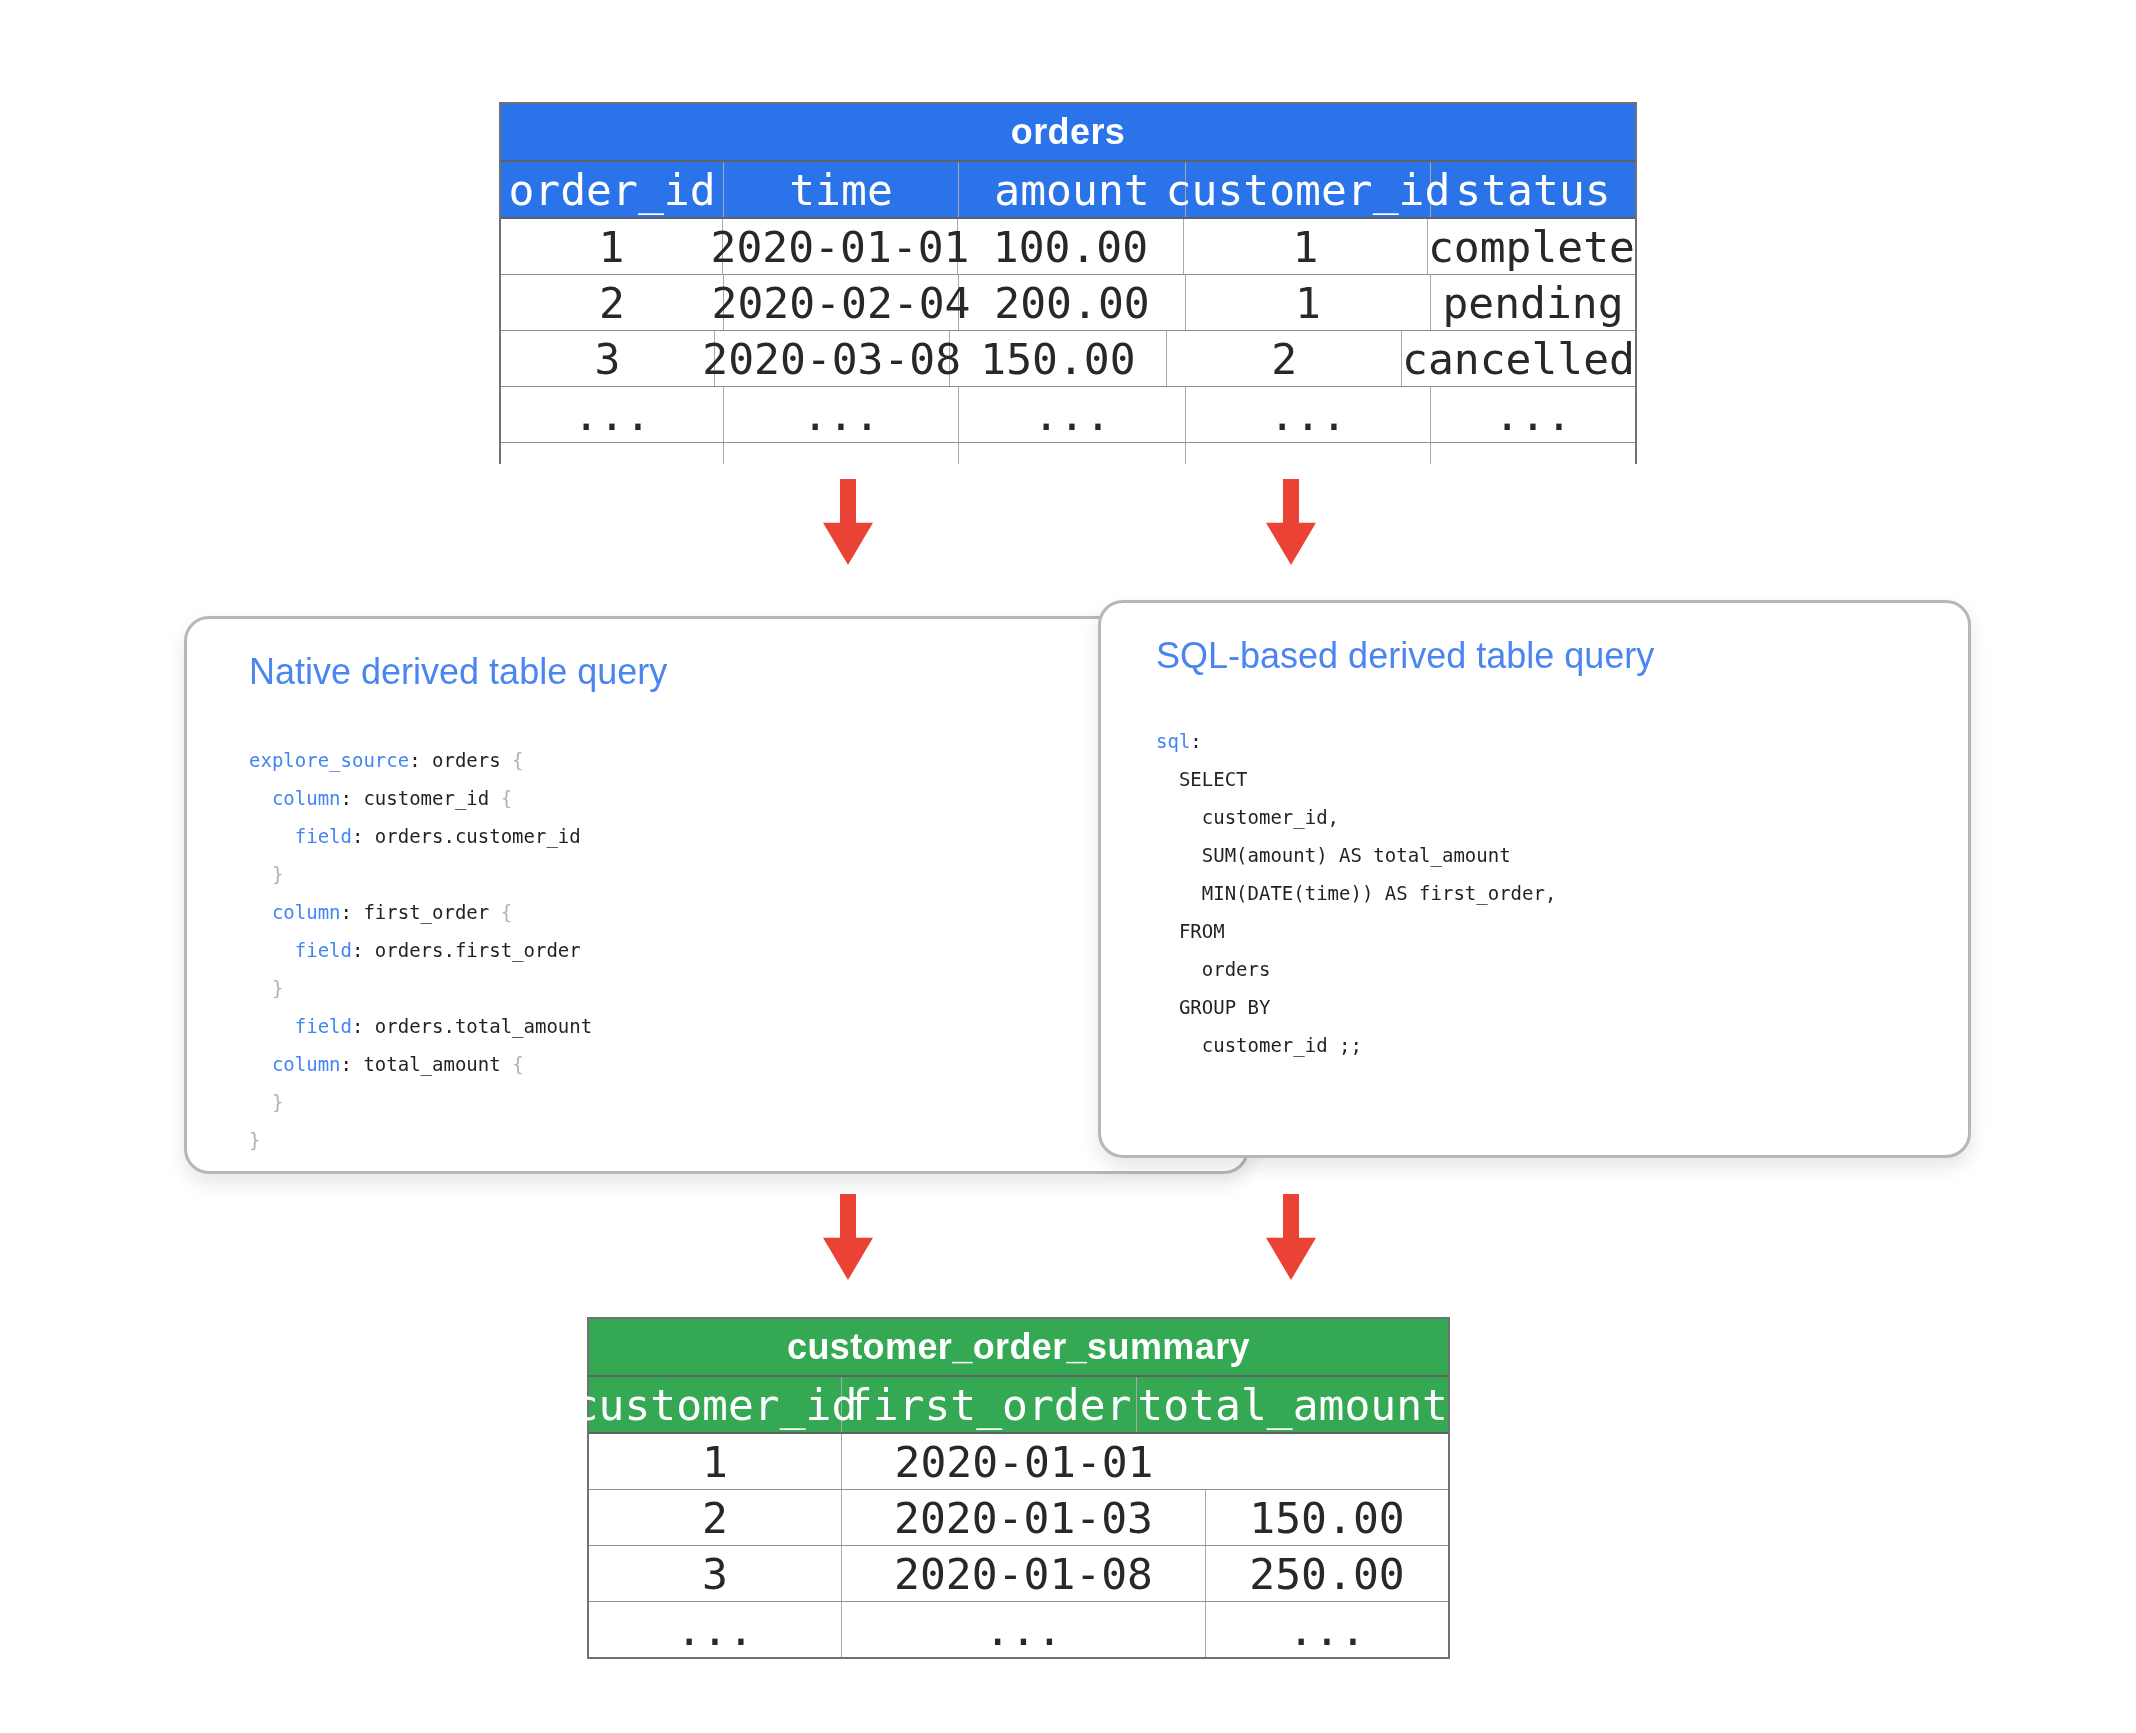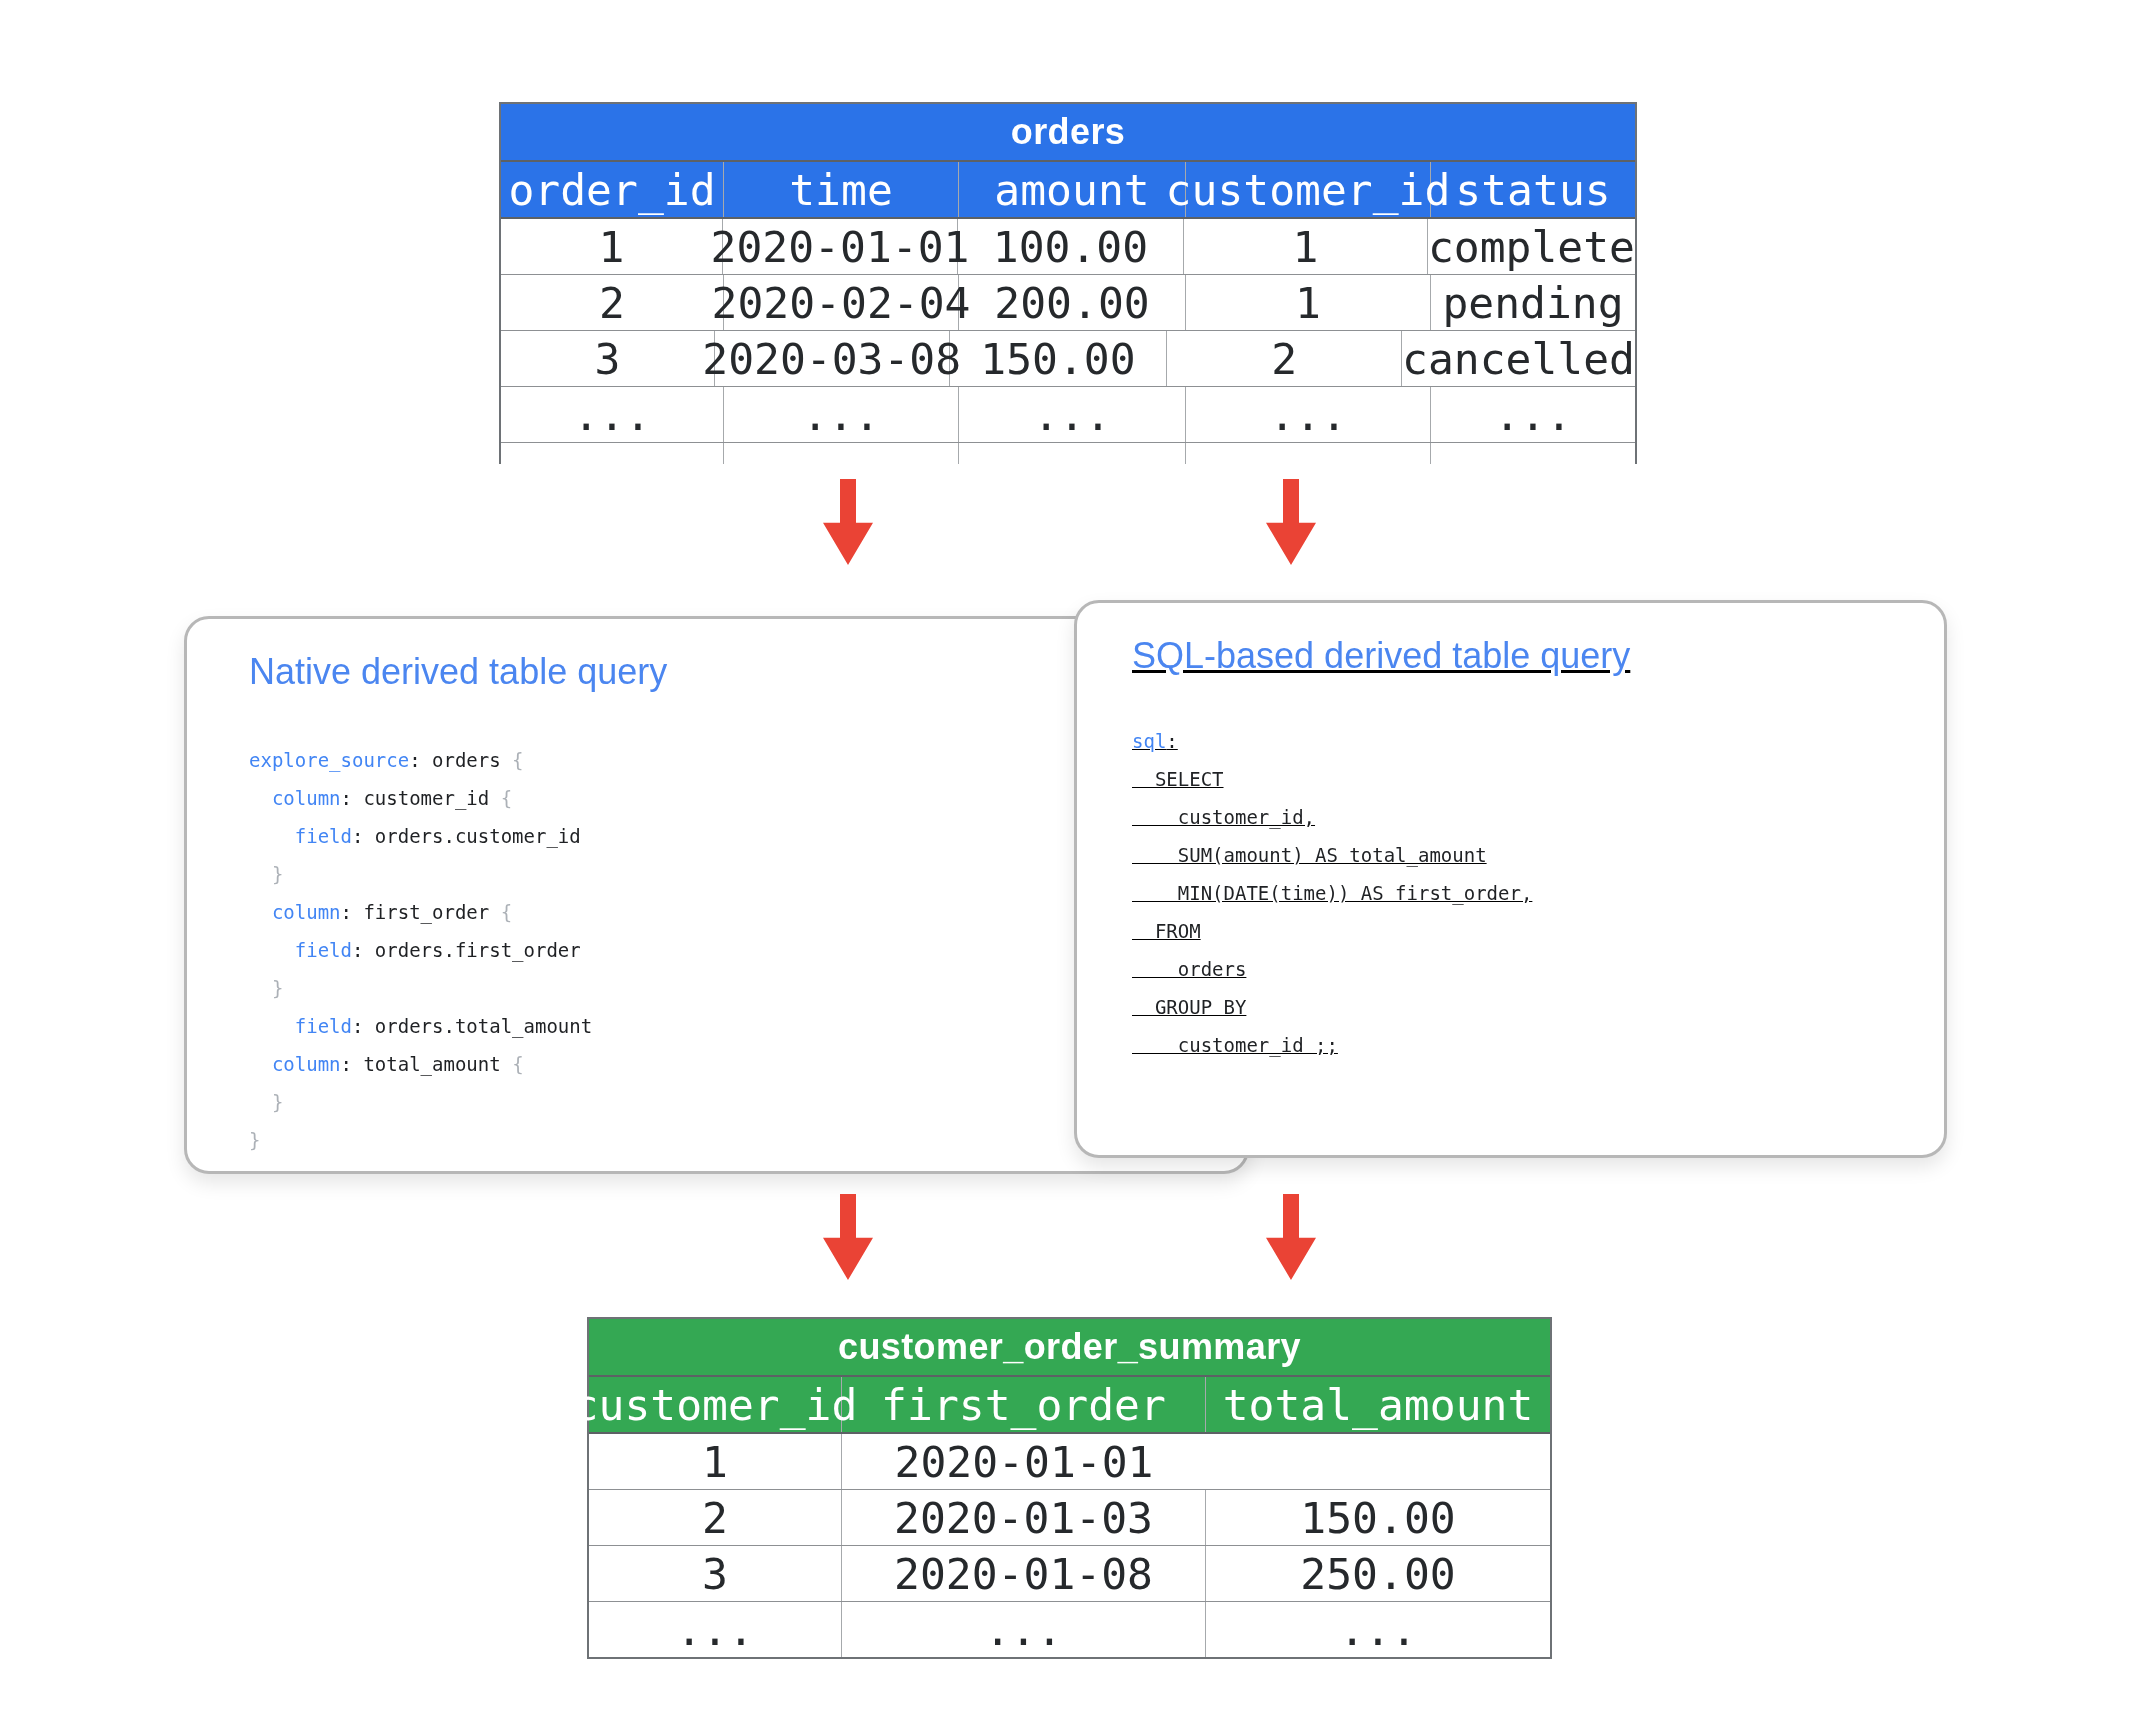--- a/index.html
+++ b/index.html
@@ -7,21 +7,21 @@
     width:2137px;height:1733px;
     background:#ffffff;
     font-family:"Liberation Sans","DejaVu Sans",sans-serif;
     -webkit-font-smoothing:antialiased;
   }
   .canvas{position:relative;width:2137px;height:1733px;background:#ffffff;overflow:hidden;}
 
   
   .tbl{position:absolute;border:2.7px solid #6e7276;box-sizing:border-box;background:#fff;}
   .orders{left:499px;top:102px;width:1138px;border-bottom:none;}
-  .summary{left:587px;top:1317px;width:965px;}
+  .summary{left:587px;top:1317px;width:863px;}
 
   .t-title{
     height:56px;border-bottom:2.7px solid #5d6165;
     display:flex;align-items:center;justify-content:center;
     color:#ffffff;font-weight:bold;font-size:36px;letter-spacing:0.4px;
   }
   .orders .t-title{background:var(--table_header_blue);}
   .summary .t-title{background:var(--table_header_green);}
 
   .row{display:flex;height:55px;}
@@ -63,21 +63,21 @@
   .a3{left:823px;top:1194px;}
   .a4{left:1266px;top:1194px;}
 
   
   .box{
     position:absolute;top:600px;height:558px;box-sizing:border-box;
     background:#ffffff;border:3.6px solid var(--box_border_gray);border-radius:25px;
     box-shadow:0 9px 19.6px rgba(0,0,0,0.10);
   }
   .left-box{left:184px;width:1065px;margin-top:16px;}
-  .right-box{left:1074px;width:873px;text-decoration:underline;}
+  .right-box{left:1098px;width:873px;}
 
   .box-title{
     margin:32px 0 0 62px;
     font-size:36px;font-weight:400;color:var(--box_title_blue);
   }
   .right-box .box-title{margin-left:55px;}
 
   .code{
     margin:48px 0 0 62px;
     font-size:19px;line-height:38px;color:var(--code_text);

